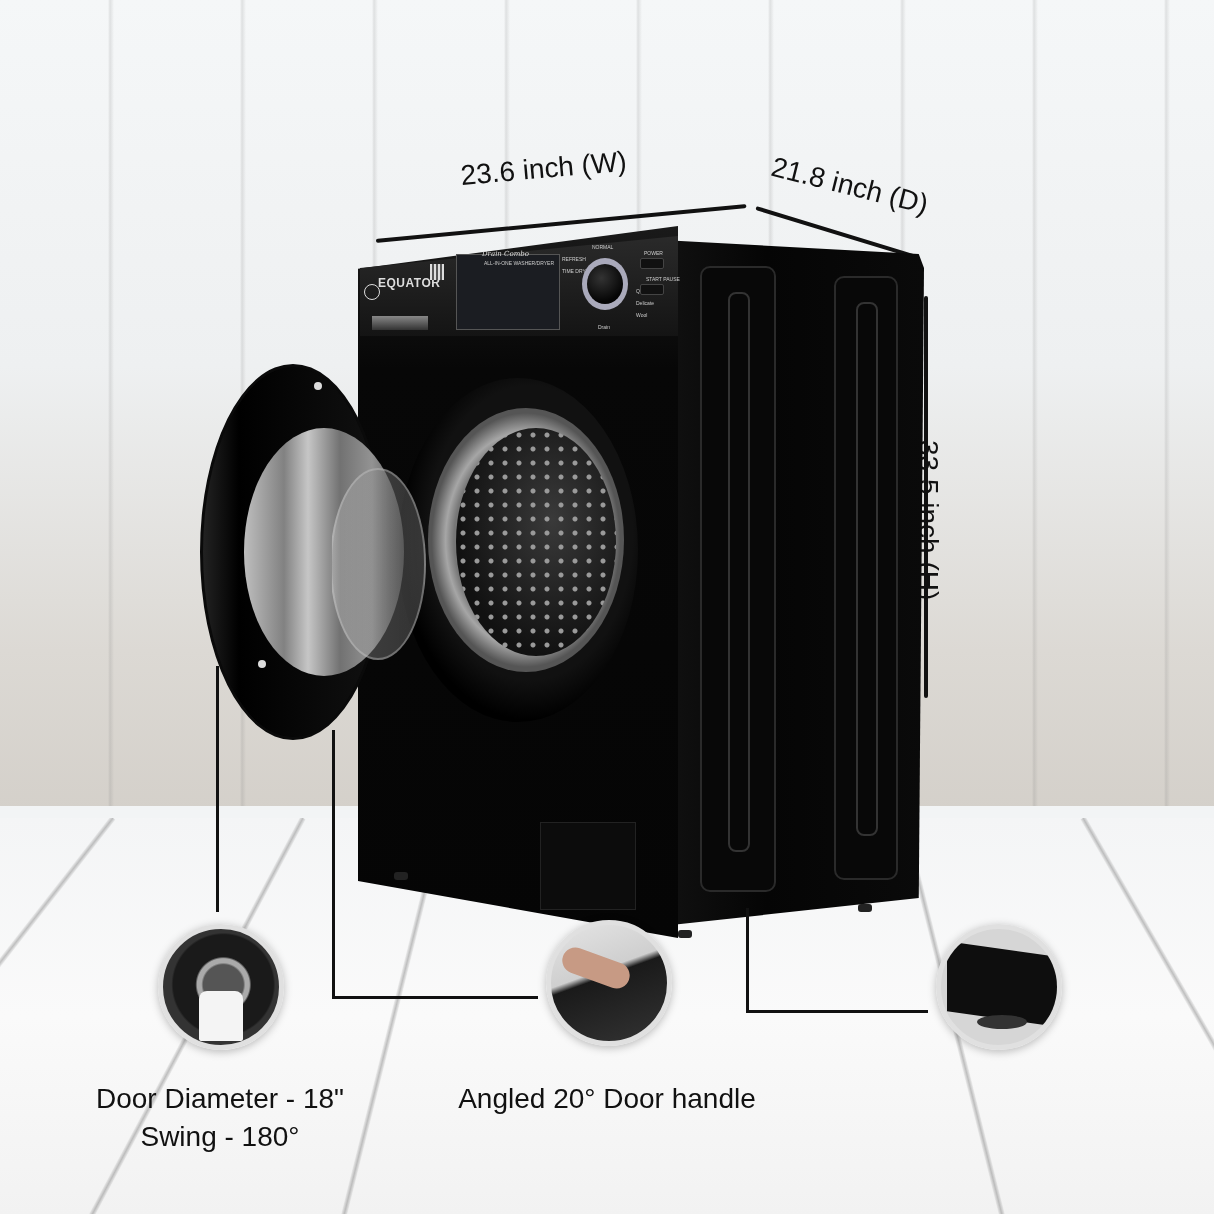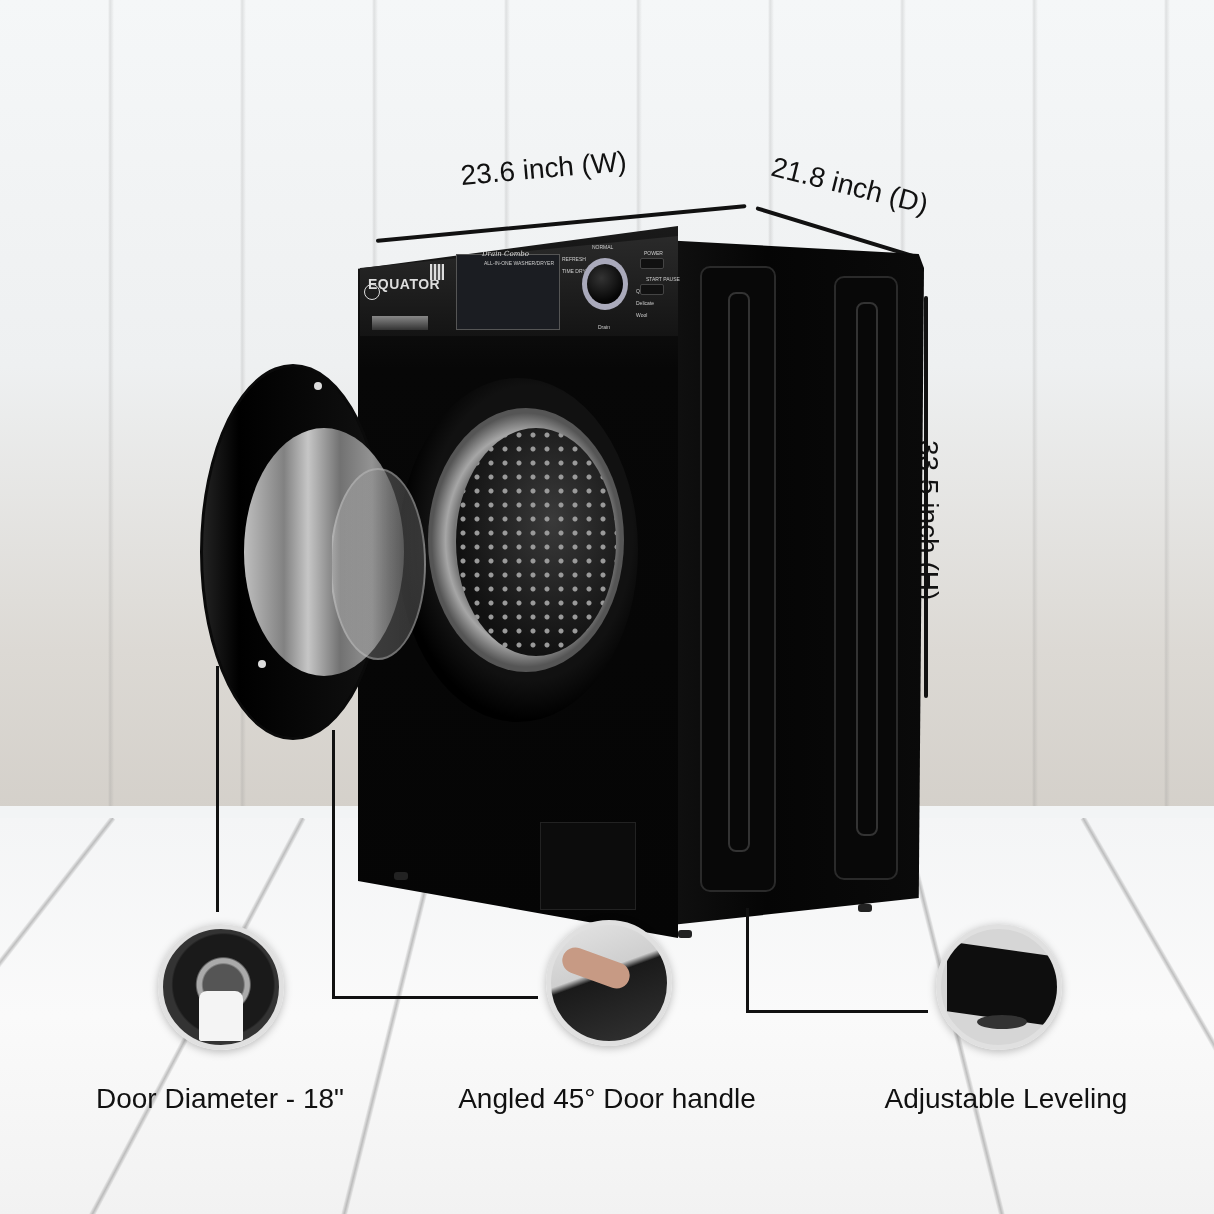--- a/index.html
+++ b/index.html
@@ -30,21 +30,21 @@
     .washer-front { position: absolute; left: 358px; top: 226px; width: 320px; height: 712px;
       background: linear-gradient(180deg, #1a1a1a 0%, #070707 20%, #050505 100%);
       clip-path: polygon(0 6%, 100% 0, 100% 100%, 0 92%); }
     .control-panel { position: absolute; left: 360px; top: 236px; width: 318px; height: 100px;
       background: linear-gradient(180deg, #2a2a2a 0%, #141414 100%);
       clip-path: polygon(0 32%, 100% 0, 100% 100%, 0 100%); }
     .display { position: absolute; left: 456px; top: 254px; width: 102px; height: 74px; background: #1b1d22; border: 1px solid #555; }
     .dial-ring { position: absolute; left: 582px; top: 258px; width: 46px; height: 52px; border-radius: 50%; background: #aab; }
     .dial { position: absolute; left: 587px; top: 264px; width: 36px; height: 40px; border-radius: 50%; background: radial-gradient(circle at 40% 35%, #333, #050505 70%); }
     .btn-rect { position: absolute; width: 22px; height: 9px; background: #111; border: 1px solid #444; border-radius: 2px; }
-    .logo { position: absolute; left: 368px; top: 276px; color: #ddd; font-size: 14px; font-weight: bold; letter-spacing: 0.5px; }
+    .logo { position: absolute; left: 378px; top: 276px; color: #ddd; font-size: 12px; font-weight: bold; letter-spacing: 0.5px; }
     .logo-circle { position: absolute; left: 364px; top: 284px; width: 14px; height: 14px; border: 1px solid #ddd; border-radius: 50%; }
     .qr { position: absolute; left: 430px; top: 264px; width: 14px; height: 16px; background: repeating-linear-gradient(90deg,#ddd 0 2px,#555 2px 4px); }
     .drawer { position: absolute; left: 372px; top: 316px; width: 56px; height: 14px; background: linear-gradient(180deg, #888, #333); }
     .panel-label { position: absolute; color: #ccc; font-size: 5px; }
     .panel-title { position: absolute; left: 482px; top: 250px; color: #ddd; font-size: 7px; font-style: italic; font-family: "DejaVu Serif", serif; }
 
     
     .bezel { position: absolute; left: 398px; top: 378px; width: 240px; height: 344px; border-radius: 50%; background: radial-gradient(ellipse at 55% 45%, #111 55%, #000 70%); }
     .gasket { position: absolute; left: 428px; top: 408px; width: 196px; height: 264px; border-radius: 50%; background: radial-gradient(ellipse at 50% 50%, #777 52%, #a6a6a6 58%, #555 68%); }
     .drum { position: absolute; left: 456px; top: 428px; width: 160px; height: 228px; border-radius: 50%;
@@ -153,20 +153,20 @@
   <div class="feature-circle fc-handle">
     <div class="hand"></div>
   </div>
   <div class="feature-circle fc-leg">
     <div class="block"></div>
     <div class="peg"></div>
   </div>
 
   <div class="caption" style="left:60px; top:1080px; width:320px;">
     <div>Door Diameter - 18"</div>
+    <div>Swing - 180°</div>
   </div>
   <div class="caption" style="left:430px; top:1080px; width:354px;">
-    <div>Angled 45° Door handle</div>
+    <div>Angled 20° Door handle</div>
   </div>
   <div class="caption" style="left:856px; top:1080px; width:300px;">
-    <div>Adjustable Leveling</div>
   </div>
 </div>
 
 </body></html>

